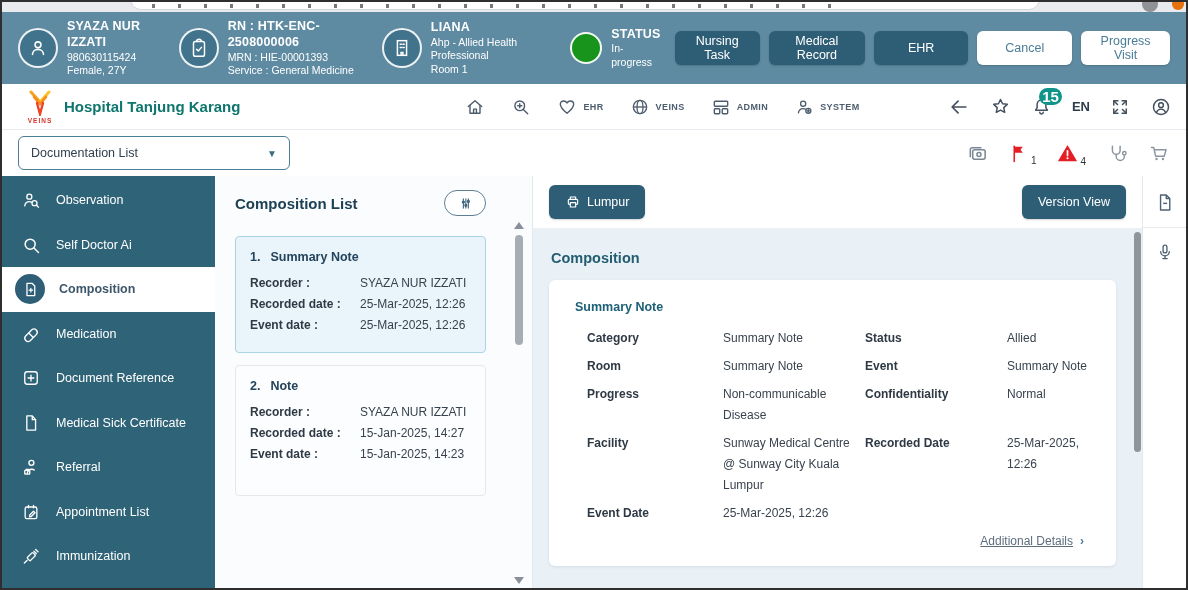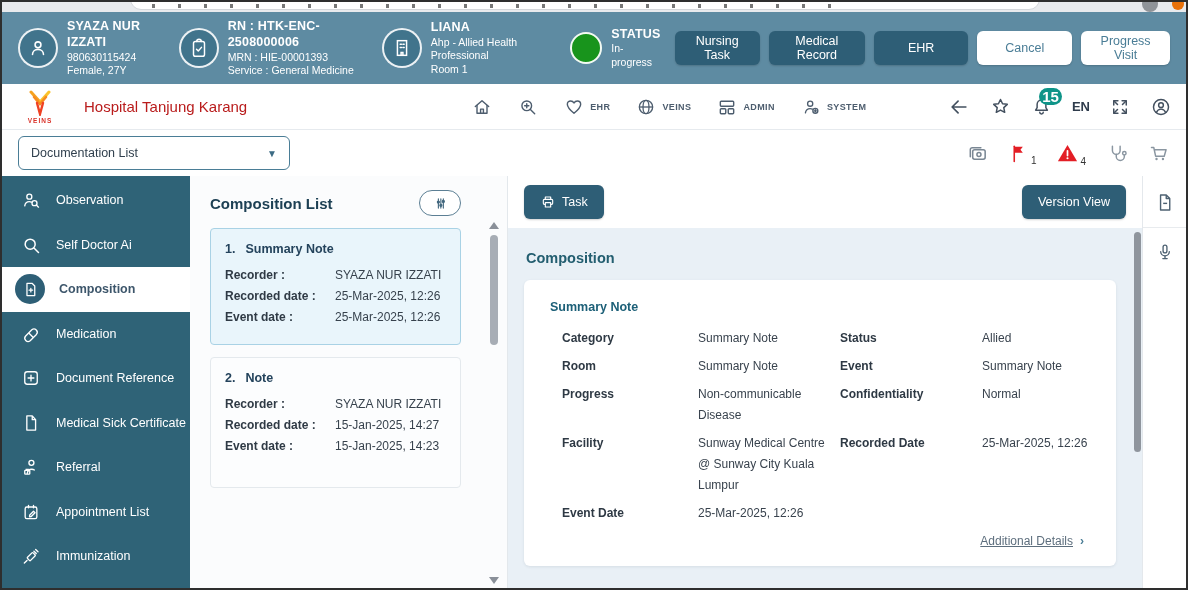--- a/index.html
+++ b/index.html
@@ -35,21 +35,21 @@
   .btn { border:none; border-radius:6px; height:34px; padding:0 16px; font-size:12.5px;
     font-family:"Liberation Sans",sans-serif; cursor:pointer; box-shadow:0 1px 2px rgba(0,0,0,.18); }
   .btn-dark { background:#2e5e76; color:#fff; }
   .btn-light { background:#ffffff; color:#4a7d96; }
 
   
   .app-header { height:46px; background:#fff; border-bottom:1px solid #e6eaee;
     display:flex; align-items:center; padding:0 14px; }
   .logo-wrap { display:flex; flex-direction:column; align-items:center; width:48px; }
   .logo-txt { font-size:6.5px; font-weight:bold; color:#d9342b; letter-spacing:1px; margin-top:1px; }
-  .hospital-name { font-size:15px; font-weight:normal; color:#b91c1c; margin-left:20px; }
+  .hospital-name { font-size:15px; font-weight:bold; color:#0f766e; margin-left:0; }
   .header-nav { display:flex; align-items:center; gap:26px; margin-left:225px; color:#4d5d6e; }
   .nav-item { display:flex; align-items:center; gap:6px; cursor:pointer; }
   .nav-label { font-size:9px; font-weight:bold; letter-spacing:.4px; color:#4d5d6e; }
   .header-right { margin-left:auto; display:flex; align-items:center; gap:20px; color:#43505f; }
   .hr-item { position:relative; cursor:pointer; }
   .lang { font-size:13px; font-weight:bold; color:#2f3c4c; }
   .badge { position:absolute; top:-8px; right:-10px; background:#0e9488; color:#fff;
     font-size:15px; font-weight:bold; border-radius:9px; min-width:17px; height:17px;
     display:flex; align-items:center; justify-content:center; padding:0 3px; }
 
@@ -59,32 +59,32 @@
     display:flex; align-items:center; padding:0 12px; font-size:12.5px; color:#31404e; cursor:pointer; }
   .dd-caret { margin-left:auto; color:#3c6b84; font-size:10px; }
   .filter-icons { margin-left:auto; display:flex; align-items:center; gap:20px; }
   .ficon { position:relative; display:flex; align-items:flex-end; cursor:pointer; }
   .ficon .cnt { font-size:10px; color:#333; margin-left:1px; margin-bottom:-2px; }
 
   
   .content { display:flex; height:414px; }
 
   
-  .sidebar { width:188px; background:#2f6377; flex:0 0 auto; display:flex; flex-direction:column; padding-top:2px; }
+  .sidebar { width:213px; background:#2f6377; flex:0 0 auto; display:flex; flex-direction:column; padding-top:2px; }
   .side-item { height:44.5px; display:flex; align-items:center; gap:14px; padding-left:18px;
     color:#fff; font-size:12.5px; cursor:pointer; }
   .side-item .sicon { width:22px; display:flex; justify-content:center; }
   .side-item.active { background:#fff; color:#3d566b; font-weight:bold; }
   .active-icon-circle { width:30px; height:30px; margin-left:-5px; border-radius:50%; background:#2e5f76;
     display:flex; align-items:center; justify-content:center; }
   .side-item.active .sicon { width:auto; }
 
   
   .comp-list { width:318px; background:#fbfcfd; border-right:1px solid #e3e8ec; position:relative; padding:14px 0 0 20px; }
-  .cl-head { display:flex; align-items:center; padding-right:46px; margin-bottom:12px; }
+  .cl-head { display:flex; align-items:center; padding-right:46px; margin-bottom:20px; }
   .cl-title { font-size:15px; font-weight:bold; color:#1d4054; }
   .filter-btn { margin-left:auto; width:42px; height:26px; border:1.5px solid #5c7f94; border-radius:13px;
     background:#fff; display:flex; align-items:center; justify-content:center; color:#42677e; cursor:pointer; }
   .cards { padding-right:46px; display:flex; flex-direction:column; gap:12px; }
   .card { border:1px solid #e4e9ed; background:#fcfdfe; border-radius:4px; padding:13px 12px 16px 14px; }
   .card.selected { background:#e9f5fb; border:1px solid #a9d2e5; }
   .card-title-row { display:flex; gap:10px; font-size:12.5px; font-weight:bold; color:#24435c; margin-bottom:9px; }
   .card-row { display:flex; font-size:12px; line-height:1.75; color:#2f3a45; }
   .card-row .cl { width:110px; font-weight:bold; flex:0 0 auto; }
   .card-row .cv { color:#37424d; }
@@ -497,21 +497,21 @@
   <div class="main">
     <div class="main-toolbar">
       <button class="btn btn-dark print-btn">
         <span>
           <svg width="16" height="16" viewBox="0 0 24 24" fill="none" stroke="#fff" stroke-width="1.7" stroke-linejoin="round">
             <path d="M8 8V4.5h8V8"></path>
               <rect x="5" y="8" width="14" height="7.5" rx="1.5"></rect>
               <rect x="8" y="13" width="8" height="6.5" fill="#2e5e76"></rect>
           </svg>
         </span>
-        <span>Task</span>
+        <span>Lumpur</span>
       </button>
       <button class="btn btn-dark version-btn">Version View</button>
     </div>
 
     <div class="main-body">
       <div class="main-heading">Composition</div>
 
       <div class="detail-card">
         <div class="dc-title">Summary Note</div>
 

